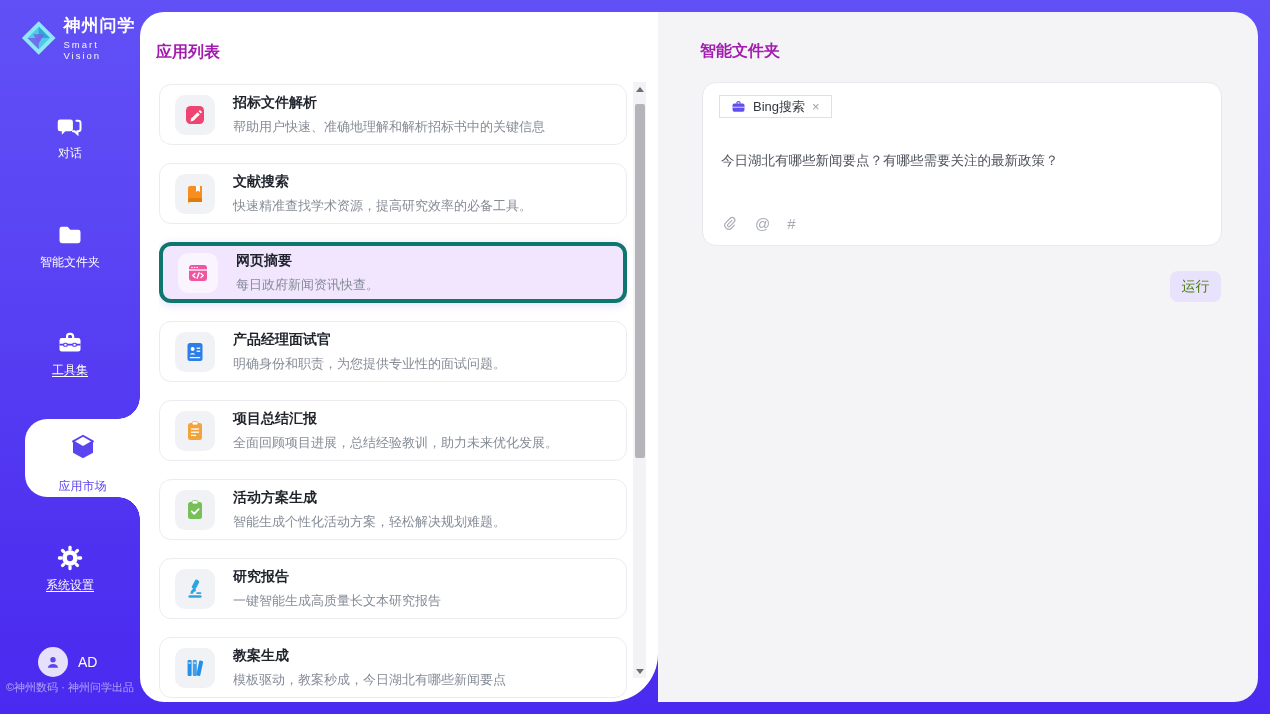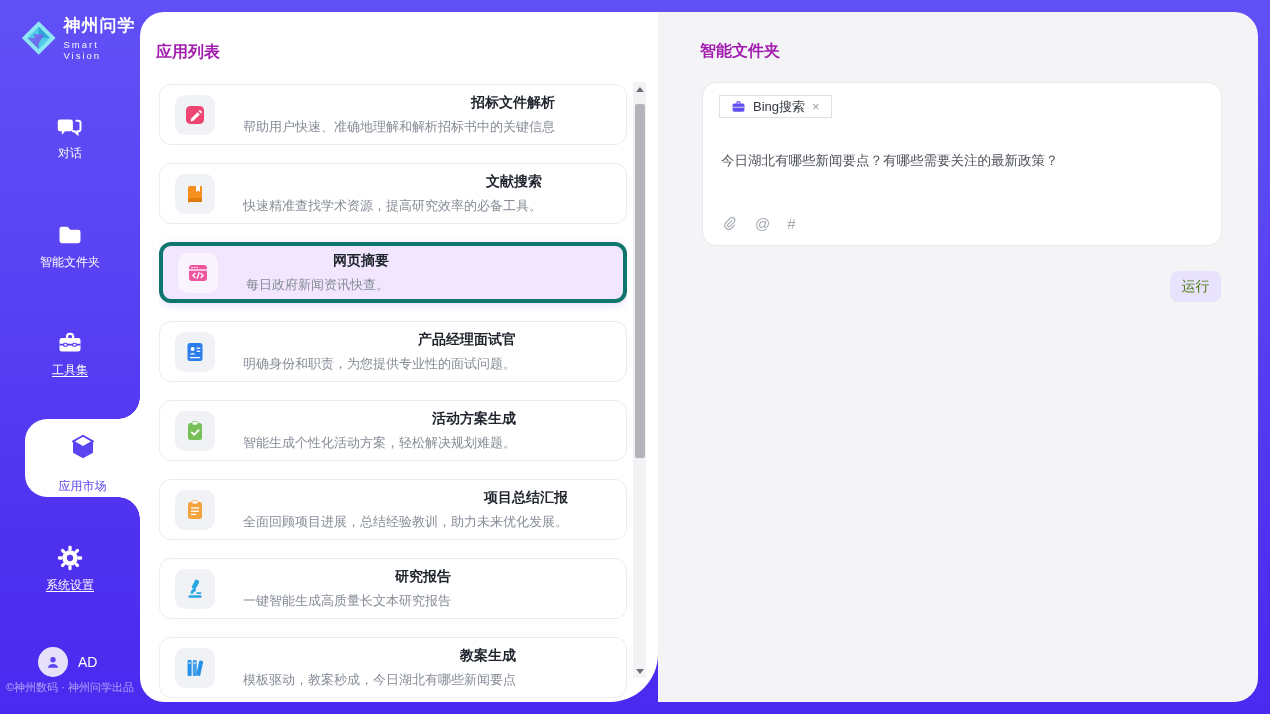--- a/index.html
+++ b/index.html
@@ -44,21 +44,21 @@
   .panel-title{ font-size:16px; font-weight:bold; color:#a21caf; position:absolute; }
 
   
   .list-wrap{ position:absolute; left:19px; top:72px; width:468px; height:618px; overflow:hidden; }
   .card{ position:relative; width:468px; height:61px; margin-bottom:18px; background:#fff;
     border:1px solid #ececf0; border-radius:12px; cursor:pointer; display:flex; align-items:center; }
   .card.selected{ background:#f1e6fe; border:4px solid #0f766e; box-shadow:0 2px 10px rgba(139,92,246,.22); }
   .icon-box{ width:40px; height:40px; margin-left:15px; border-radius:10px; background:#f1f2f6;
     display:flex; align-items:center; justify-content:center; flex:0 0 auto; }
   .card.selected .icon-box{ background:#faf4ff; }
-  .card-text{ margin-left:28px; min-width:0;text-align:right; }
+  .card-text{ margin-left:18px; min-width:0; }
   .card-title{ font-size:14px; font-weight:bold; color:#1f232b; }
   .card-desc{ font-size:13px; color:#868c96; margin-top:6px; white-space:nowrap; }
 
   
   .scrollbar{ position:absolute; left:493px; top:70px; width:13px; height:596px; background:#f3f3f5; }
   .sb-thumb{ position:absolute; left:1.5px; top:22px; width:10px; height:354px; background:#b4b4ba; border-radius:2px; }
   .sb-btn{ position:absolute; left:0; width:13px; height:14px; background:#f3f3f5; display:flex; align-items:center; justify-content:center; }
   .sb-up{ top:0; } .sb-down{ bottom:0; }
   .tri-up{ width:0; height:0; border-left:4px solid transparent; border-right:4px solid transparent; border-bottom:5px solid #6d6d74; }
   .tri-down{ width:0; height:0; border-left:4px solid transparent; border-right:4px solid transparent; border-top:5px solid #6d6d74; }
@@ -227,44 +227,44 @@
         </div>
         <div class="card-text">
           <div class="card-title">产品经理面试官</div>
           <div class="card-desc">明确身份和职责，为您提供专业性的面试问题。</div>
         </div>
       </div>
 
       <div class="card">
         <div class="icon-box">
           <svg width="24" height="24" viewBox="0 0 24 24">
-            <rect x="5" y="4" width="14" height="17" rx="2.5" fill="#76c057"></rect>
-            <rect x="9" y="2.6" width="6" height="3.4" rx="1.4" fill="#fff" stroke="#76c057" stroke-width="0.8"></rect>
-            <path d="M8.8 13.4l2.4 2.4 4.4-4.6" stroke="#fff" stroke-width="1.8" fill="none" stroke-linecap="round" stroke-linejoin="round"></path>
-          </svg>
-        </div>
-        <div class="card-text">
-          <div class="card-title">活动方案生成</div>
-          <div class="card-desc">智能生成个性化活动方案，轻松解决规划难题。</div>
-        </div>
-      </div>
-
-      <div class="card">
-        <div class="icon-box">
-          <svg width="24" height="24" viewBox="0 0 24 24">
             <rect x="5" y="4" width="14" height="17" rx="2.5" fill="#f2a33c"></rect>
             <rect x="9" y="2.6" width="6" height="3.4" rx="1.4" fill="#fff" stroke="#f2a33c" stroke-width="0.8"></rect>
             <line x1="8" y1="10" x2="16" y2="10" stroke="#fff" stroke-width="1.3"></line>
             <line x1="8" y1="13.2" x2="16" y2="13.2" stroke="#fff" stroke-width="1.3"></line>
             <line x1="8" y1="16.4" x2="13" y2="16.4" stroke="#fff" stroke-width="1.3"></line>
           </svg>
         </div>
         <div class="card-text">
           <div class="card-title">项目总结汇报</div>
           <div class="card-desc">全面回顾项目进展，总结经验教训，助力未来优化发展。</div>
+        </div>
+      </div>
+
+      <div class="card">
+        <div class="icon-box">
+          <svg width="24" height="24" viewBox="0 0 24 24">
+            <rect x="5" y="4" width="14" height="17" rx="2.5" fill="#76c057"></rect>
+            <rect x="9" y="2.6" width="6" height="3.4" rx="1.4" fill="#fff" stroke="#76c057" stroke-width="0.8"></rect>
+            <path d="M8.8 13.4l2.4 2.4 4.4-4.6" stroke="#fff" stroke-width="1.8" fill="none" stroke-linecap="round" stroke-linejoin="round"></path>
+          </svg>
+        </div>
+        <div class="card-text">
+          <div class="card-title">活动方案生成</div>
+          <div class="card-desc">智能生成个性化活动方案，轻松解决规划难题。</div>
         </div>
       </div>
 
       <div class="card">
         <div class="icon-box">
           <svg width="24" height="24" viewBox="0 0 24 24">
             <g fill="#2aa7e3">
               <rect x="10.2" y="2.6" width="4.6" height="9.6" rx="1.6" transform="rotate(28 12.5 7.4)"></rect>
               <path d="M7.4 16.8c0-3.1 2-5.3 4.6-5.8l1.2 2.9c-1.9.4-3.1 1.4-3.1 2.9z"></path>
               <rect x="5.4" y="18.2" width="13.2" height="2.6" rx="1.3"></rect>

